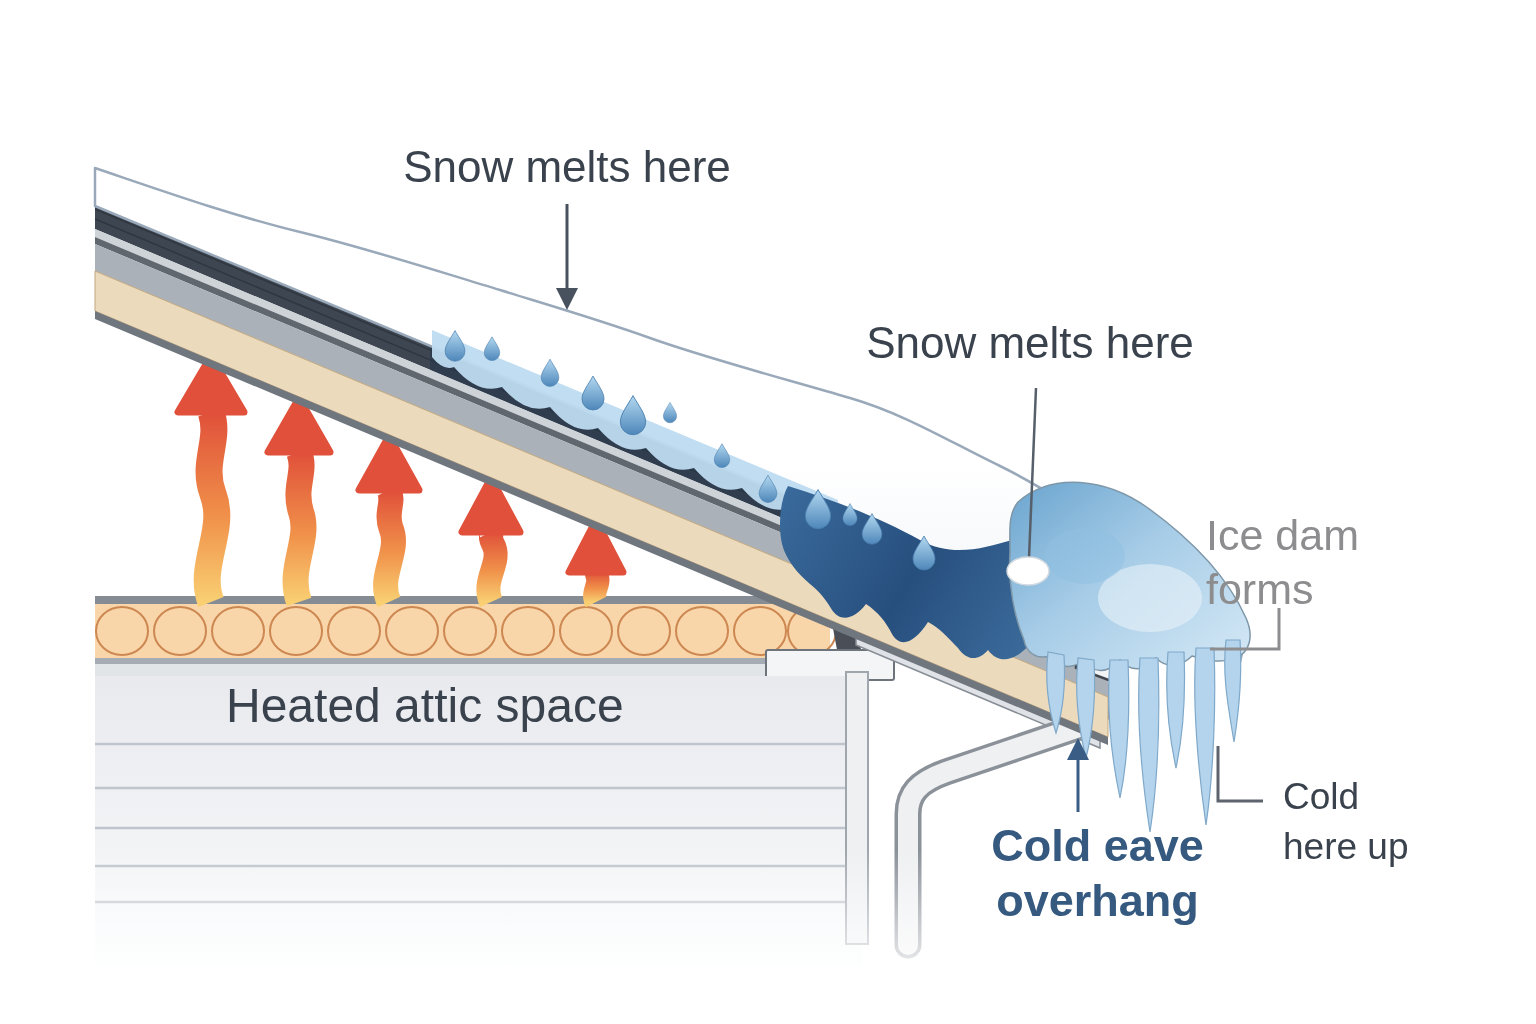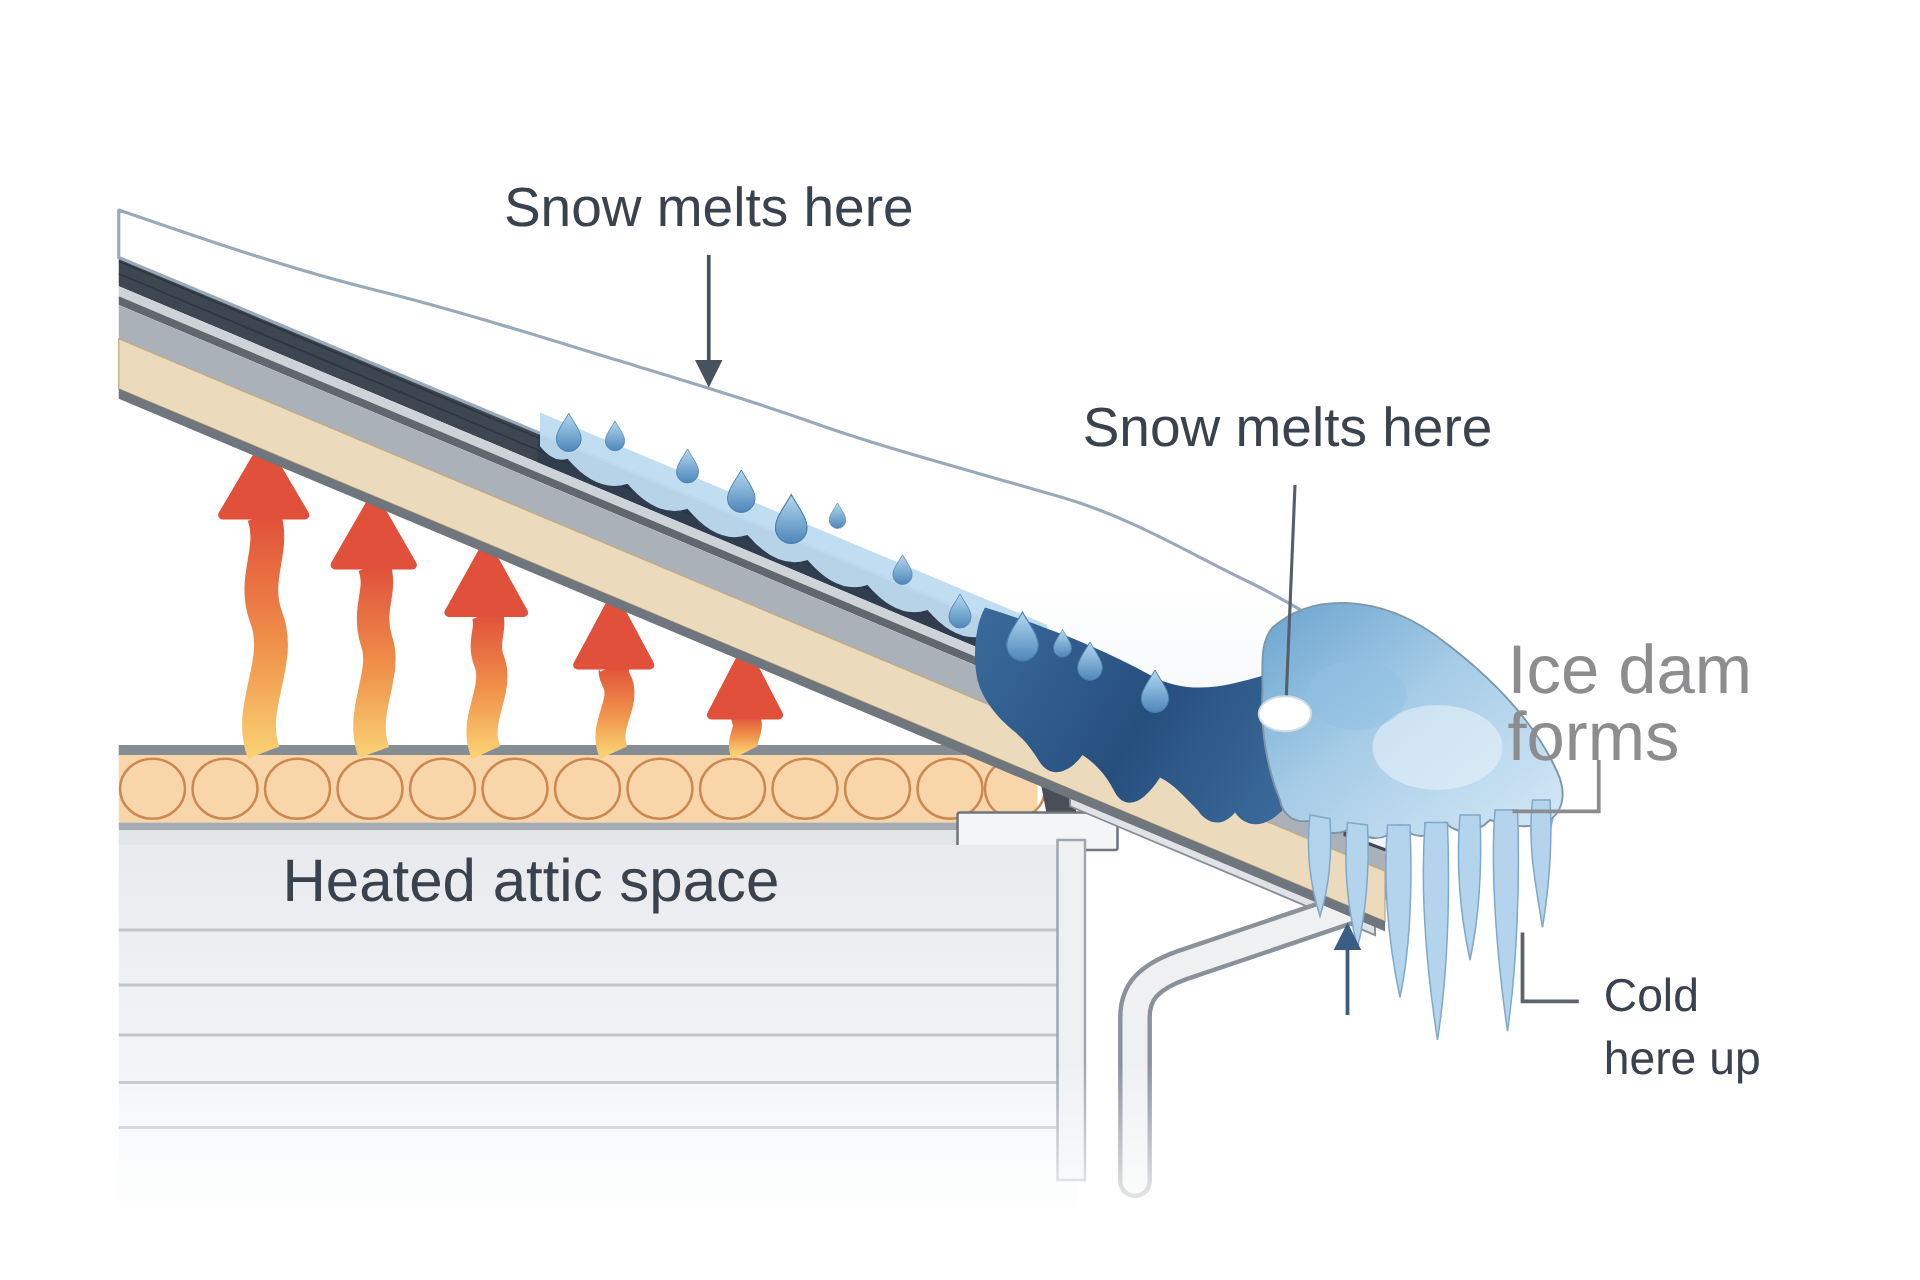--- a/index.html
+++ b/index.html
@@ -7,21 +7,21 @@
     position:relative;width:1536px;height:1024px;background:#ffffff;
     overflow:hidden;font-family:"Liberation Sans",sans-serif;
   }
   .diagram-svg{position:absolute;left:0;top:0;}
   .lbl{position:absolute;white-space:nowrap;}
   .lbl-dark{color:#3a424d;}
   .lbl-gray{color:#8d8d8f;}
   .lbl-blue{color:#35597f;font-weight:700;}
   #lbl-snow1{left:352px;top:142px;width:430px;text-align:center;font-size:44px;}
   #lbl-snow2{left:820px;top:318px;width:420px;text-align:center;font-size:44px;}
-  #lbl-icedam{left:1206px;top:508px;font-size:55px;line-height:54px;}
+  #lbl-icedam{left:1206px;top:508px;font-size:43px;line-height:54px;}
   #lbl-water{left:1283px;top:772px;font-size:37px;line-height:50px;}
   #lbl-coldeave{left:960px;top:818px;width:275px;text-align:center;font-size:45px;line-height:55px;}
   #lbl-attic{left:226px;top:678px;font-size:48px;}
 </style>
 </head>
 <body>
 
 <div class="stage">
 
 <svg class="diagram-svg" width="1536" height="1024" viewBox="0 0 1536 1024">
@@ -250,18 +250,22 @@
 <div class="lbl lbl-gray" id="lbl-icedam">
   <span>Ice dam</span><br>
   <span>forms</span>
 </div>
 
 <div class="lbl lbl-dark" id="lbl-water">
   <span>Cold</span><br>
   <span>here up</span><br>
 </div>
 
+<div class="lbl lbl-blue" id="lbl-coldeave">
+  <span>Cold eave</span><br>
+  <span>overhang</span>
+</div>
 
 <div class="lbl lbl-dark" id="lbl-attic">
   <span>Heated attic space</span>
 </div>
 
 </div>
 
 </body></html>

